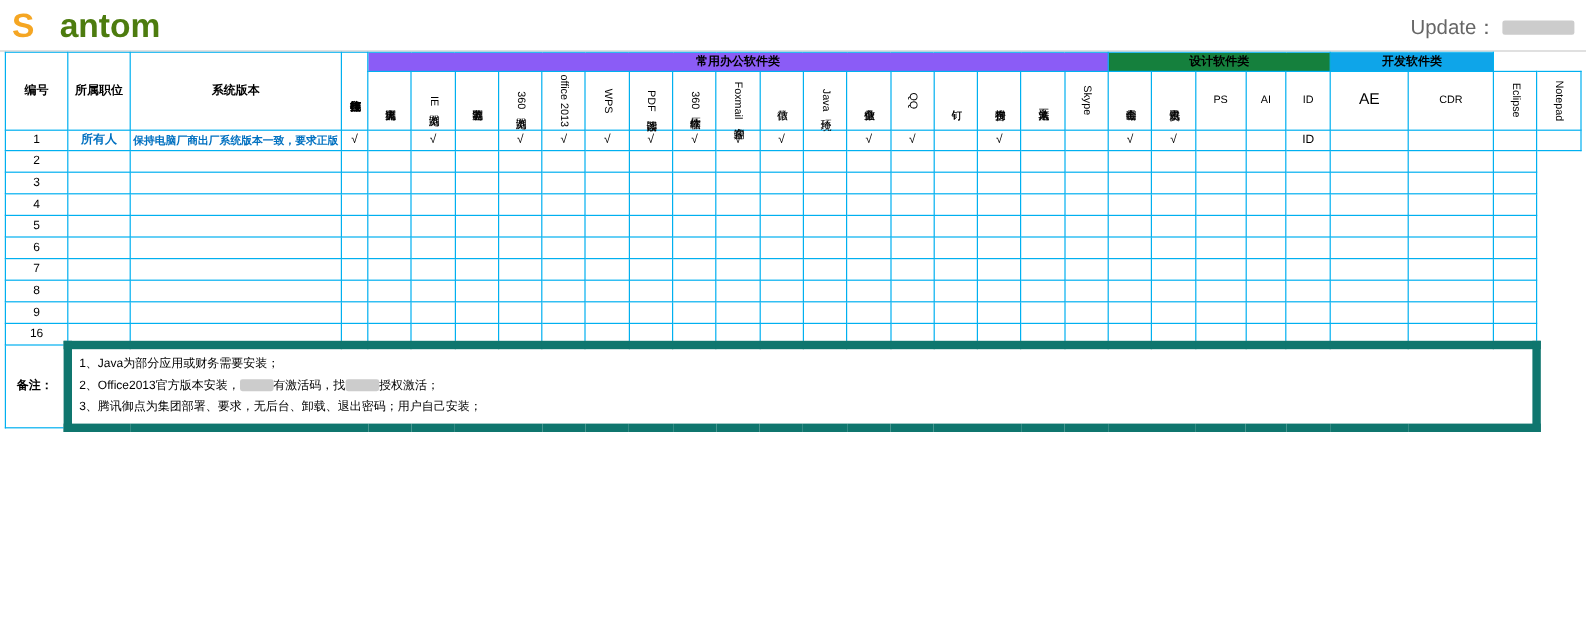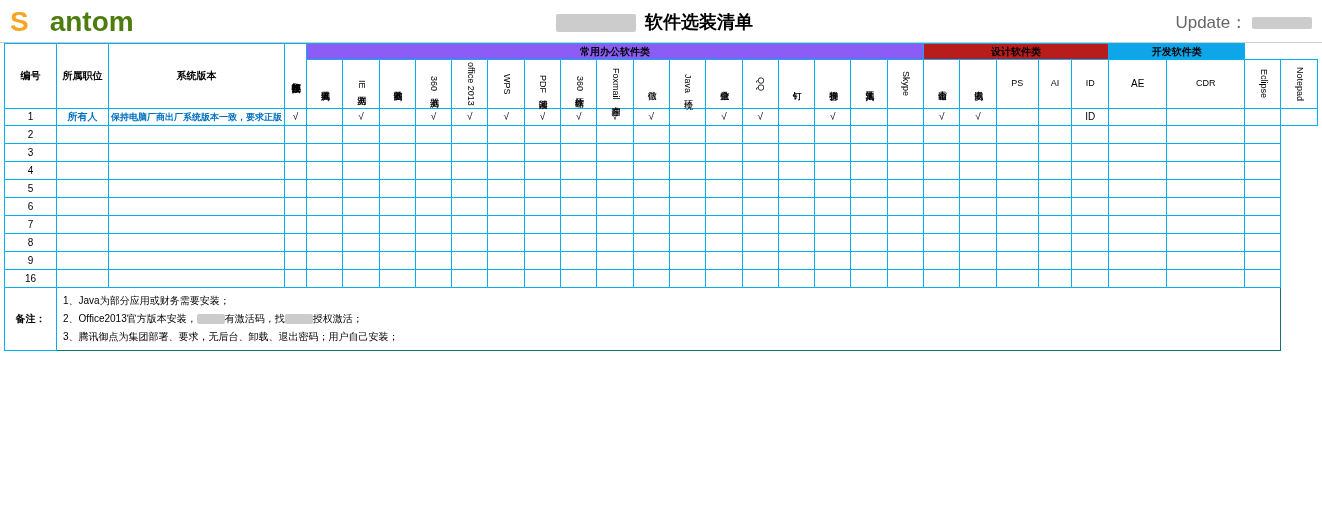--- a/index.html
+++ b/index.html
@@ -31,41 +31,37 @@
     .row1 td { height: auto; }
   </style>
 </head>
 <body>
 
 <div class="header">
   <div class="logo">
     <span class="logo-s">S</span>
     <span class="logo-antom">antom</span>
   </div>
-  <div class="title-center">
-    <span class="title-blur"></span>
-    <span>软件选装清单</span>
-  </div>
   <div class="update-area">
     <span>Update：</span>
     <span class="update-blur"></span>
   </div>
 </div>
 
 <div class="table-wrapper">
   <table>
     <thead>
 
       <tr>
         <td rowspan="2" class="col-num" style="font-weight:bold;">编号</td>
         <td rowspan="2" class="col-dept" style="font-weight:bold;margin-left:16px;">所属职位</td>
         <td rowspan="2" class="col-sys" style="font-weight:bold;">系统版本</td>
         <td rowspan="2" style="width:22px;font-weight:bold;writing-mode:vertical-rl;font-size:9px;">连接打印机</td>
         <td colspan="17" class="section-header" style="background:#8b5cf6;">常用办公软件类</td>
-        <td colspan="5" class="section-header" style="background:#b91c1c;">设计软件类</td>
+        <td colspan="5" class="section-header" style="background:#15803d;">设计软件类</td>
         <td colspan="2" class="section-header" style="background:#0ea5e9;">开发软件类</td>
       </tr>
 
       <tr>
         <td style="writing-mode:vertical-rl;font-size:9px;padding:2px 1px;">火狐浏览器</td>
         <td style="writing-mode:vertical-rl;font-size:9px;padding:2px 1px;">IE浏览器</td>
         <td style="writing-mode:vertical-rl;font-size:9px;padding:2px 1px;">谷歌浏览器</td>
         <td style="writing-mode:vertical-rl;font-size:9px;padding:2px 1px;">360浏览器</td>
         <td style="writing-mode:vertical-rl;font-size:9px;padding:2px 1px;">office 2013</td>
         <td style="writing-mode:vertical-rl;font-size:9px;padding:2px 1px;">WPS</td>
@@ -78,21 +74,21 @@
         <td style="writing-mode:vertical-rl;font-size:9px;padding:2px 1px;">QQ</td>
         <td style="writing-mode:vertical-rl;font-size:9px;padding:2px 1px;">钉钉</td>
         <td style="writing-mode:vertical-rl;font-size:9px;padding:2px 1px;">搜狗拼音</td>
         <td style="writing-mode:vertical-rl;font-size:9px;padding:2px 1px;">五笔输入法</td>
         <td style="writing-mode:vertical-rl;font-size:9px;padding:2px 1px;">Skype</td>
         <td style="writing-mode:vertical-rl;font-size:9px;padding:2px 1px;">金山毒霸</td>
         <td style="writing-mode:vertical-rl;font-size:9px;padding:2px 1px;">腾讯安点</td>
         <td style="font-size:9px;">PS</td>
         <td style="font-size:9px;">AI</td>
         <td style="font-size:9px;">ID</td>
-        <td style="font-size:10px;">AE</td>
+        <td style="font-size:13px;">AE</td>
         <td style="font-size:9px;">CDR</td>
         <td style="writing-mode:vertical-rl;font-size:9px;padding:2px 1px;">Eclipse</td>
         <td style="writing-mode:vertical-rl;font-size:9px;padding:2px 1px;">Notepad</td>
       </tr>
     </thead>
     <tbody>
 
       <tr class="row1">
         <td>1</td>
         <td class="dept-cell">所有人</td>
@@ -404,21 +400,21 @@
           <td></td>
           <td></td>
           <td></td>
           <td></td>
           <td></td>
           <td></td>
         </tr>
 
       <tr>
         <td colspan="1" class="remarks-label" style="font-weight:bold;text-align:center;border:1px solid #00B0F0;">备注：</td>
-        <td colspan="28" style="text-align:left;padding:4px 6px;border:1px solid #0f766e;line-height:1.8;">
+        <td colspan="28" style="text-align:left;padding:4px 6px;border:7px solid #0f766e;line-height:1.8;">
           1、Java为部分应用或财务需要安装；<br>
           2、Office2013官方版本安装，<span style="display:inline-block;background:#ccc;color:transparent;width:28px;height:10px;vertical-align:middle;border-radius:2px;"></span>有激活码，找<span style="display:inline-block;background:#ccc;color:transparent;width:28px;height:10px;vertical-align:middle;border-radius:2px;"></span>授权激活；<br>
           3、腾讯御点为集团部署、要求，无后台、卸载、退出密码；用户自己安装；
         </td>
       </tr>
     </tbody>
   </table>
 </div>
 
 </body></html>

